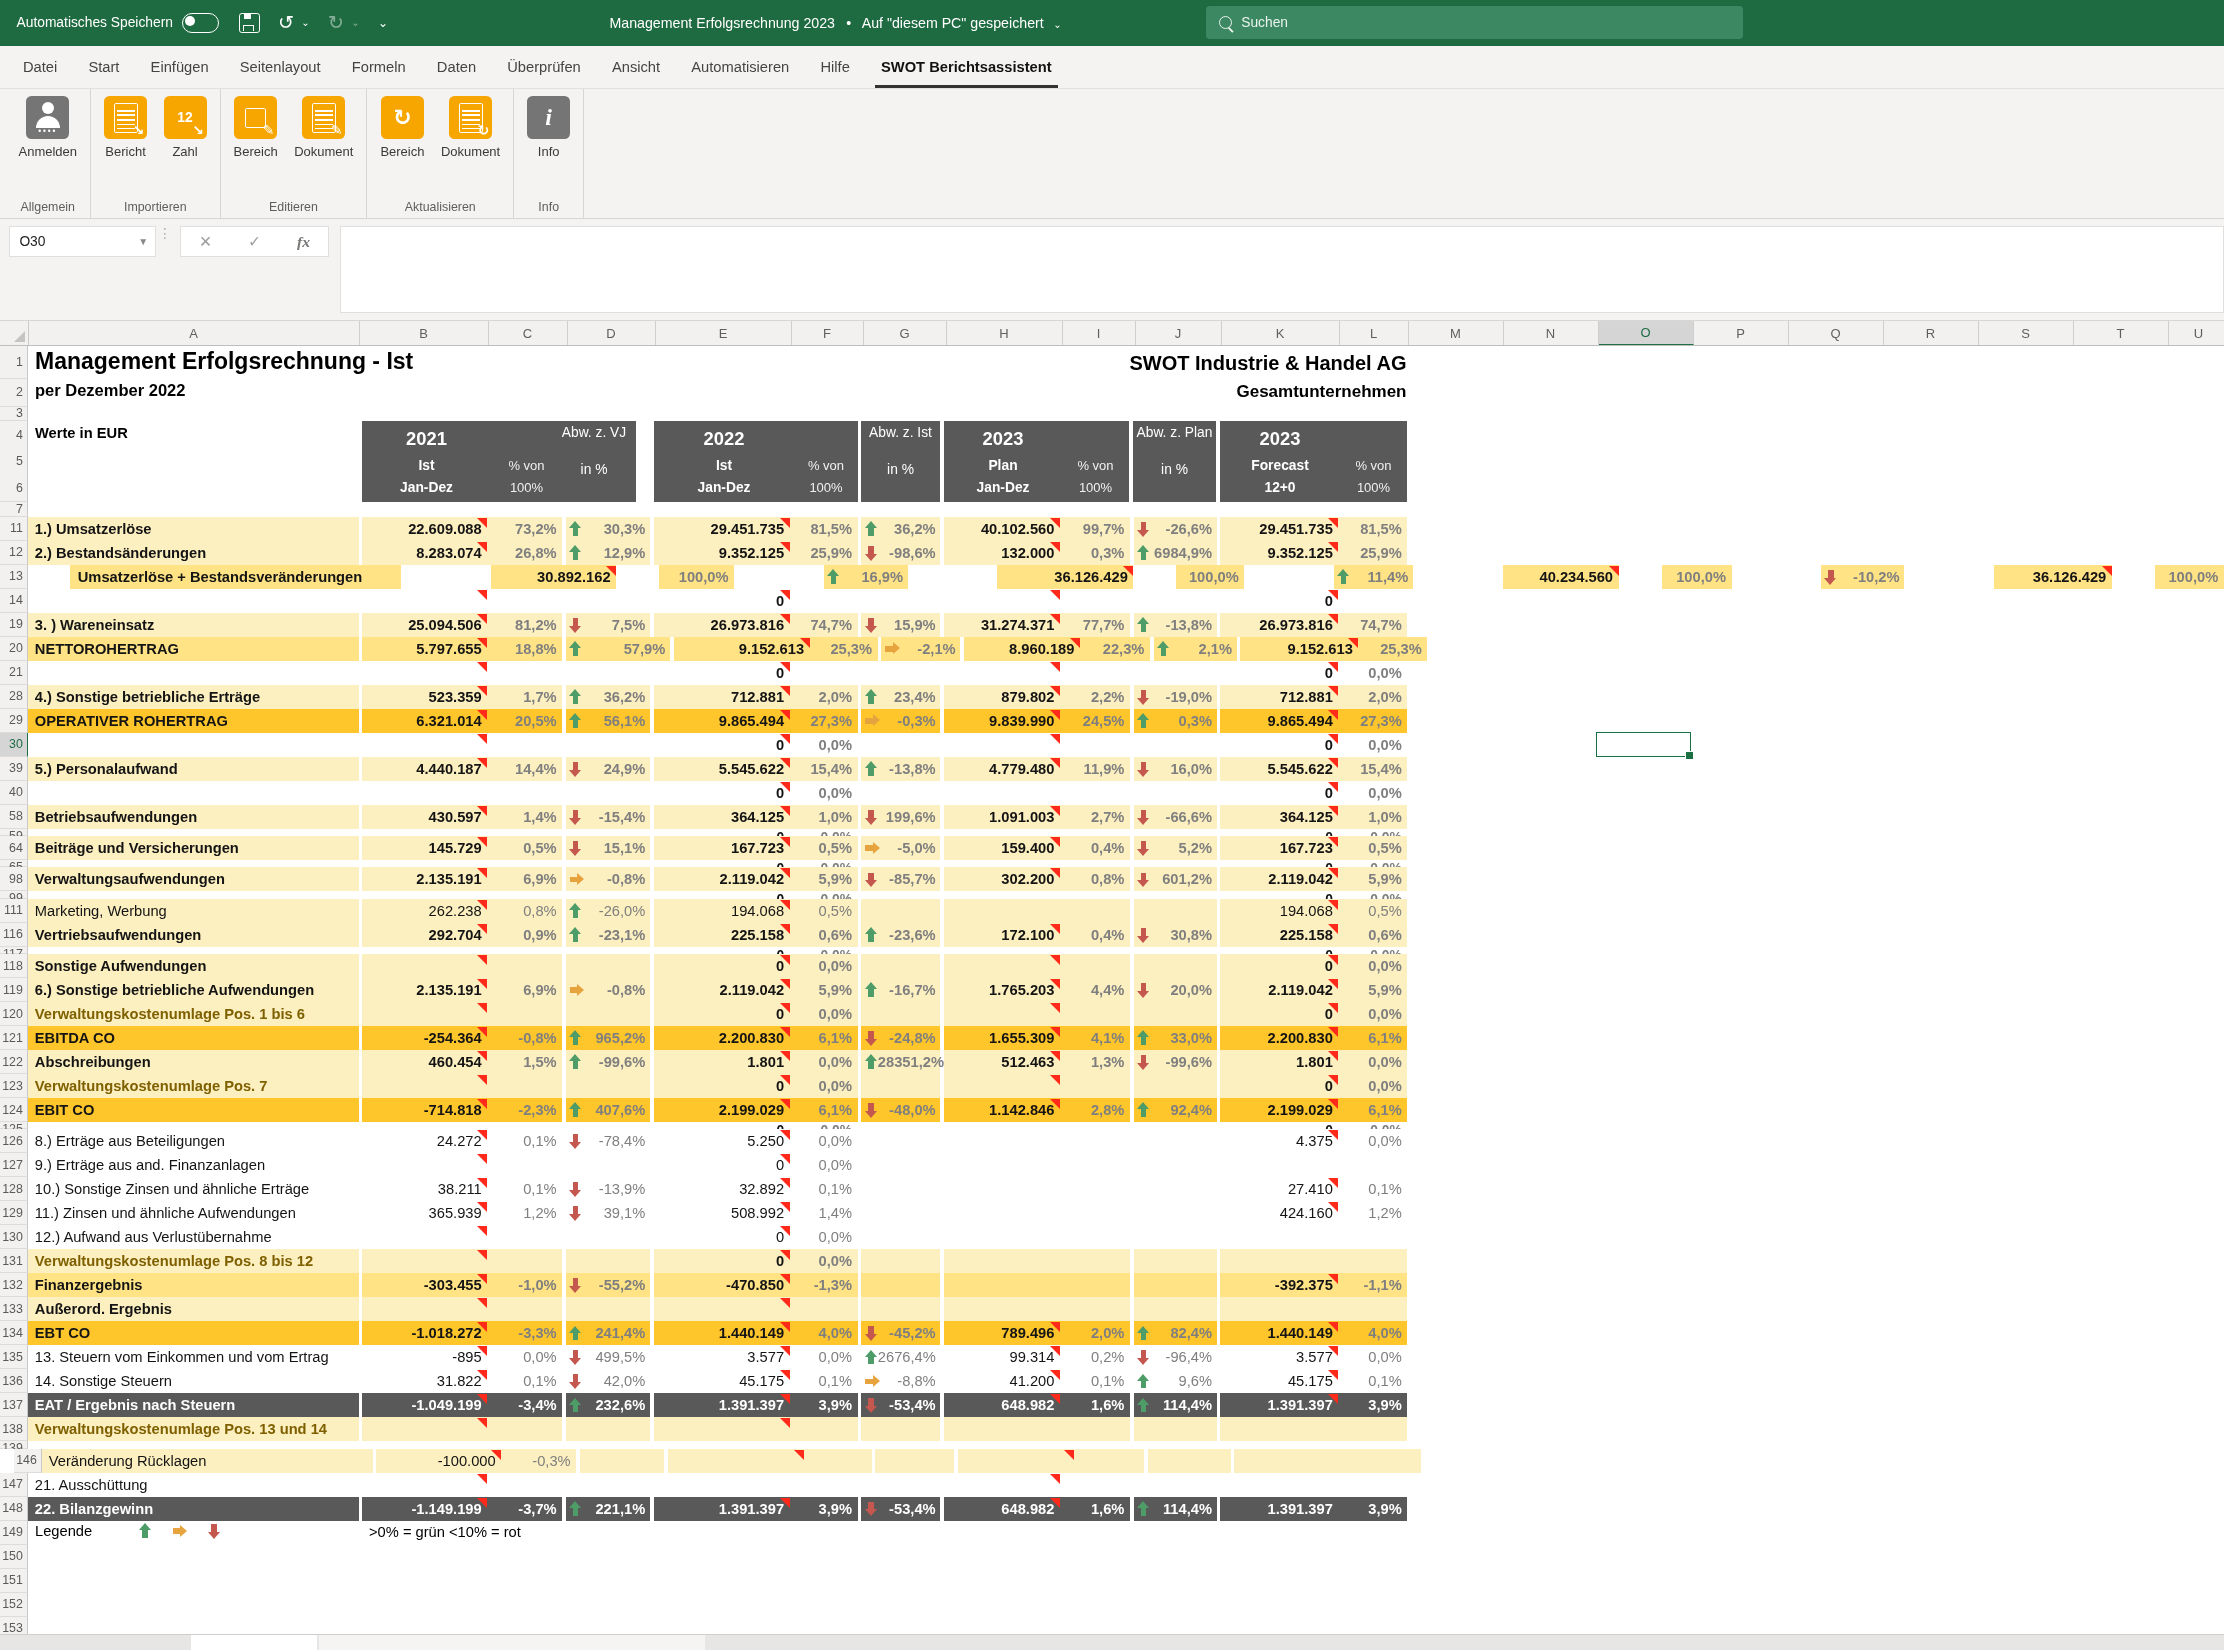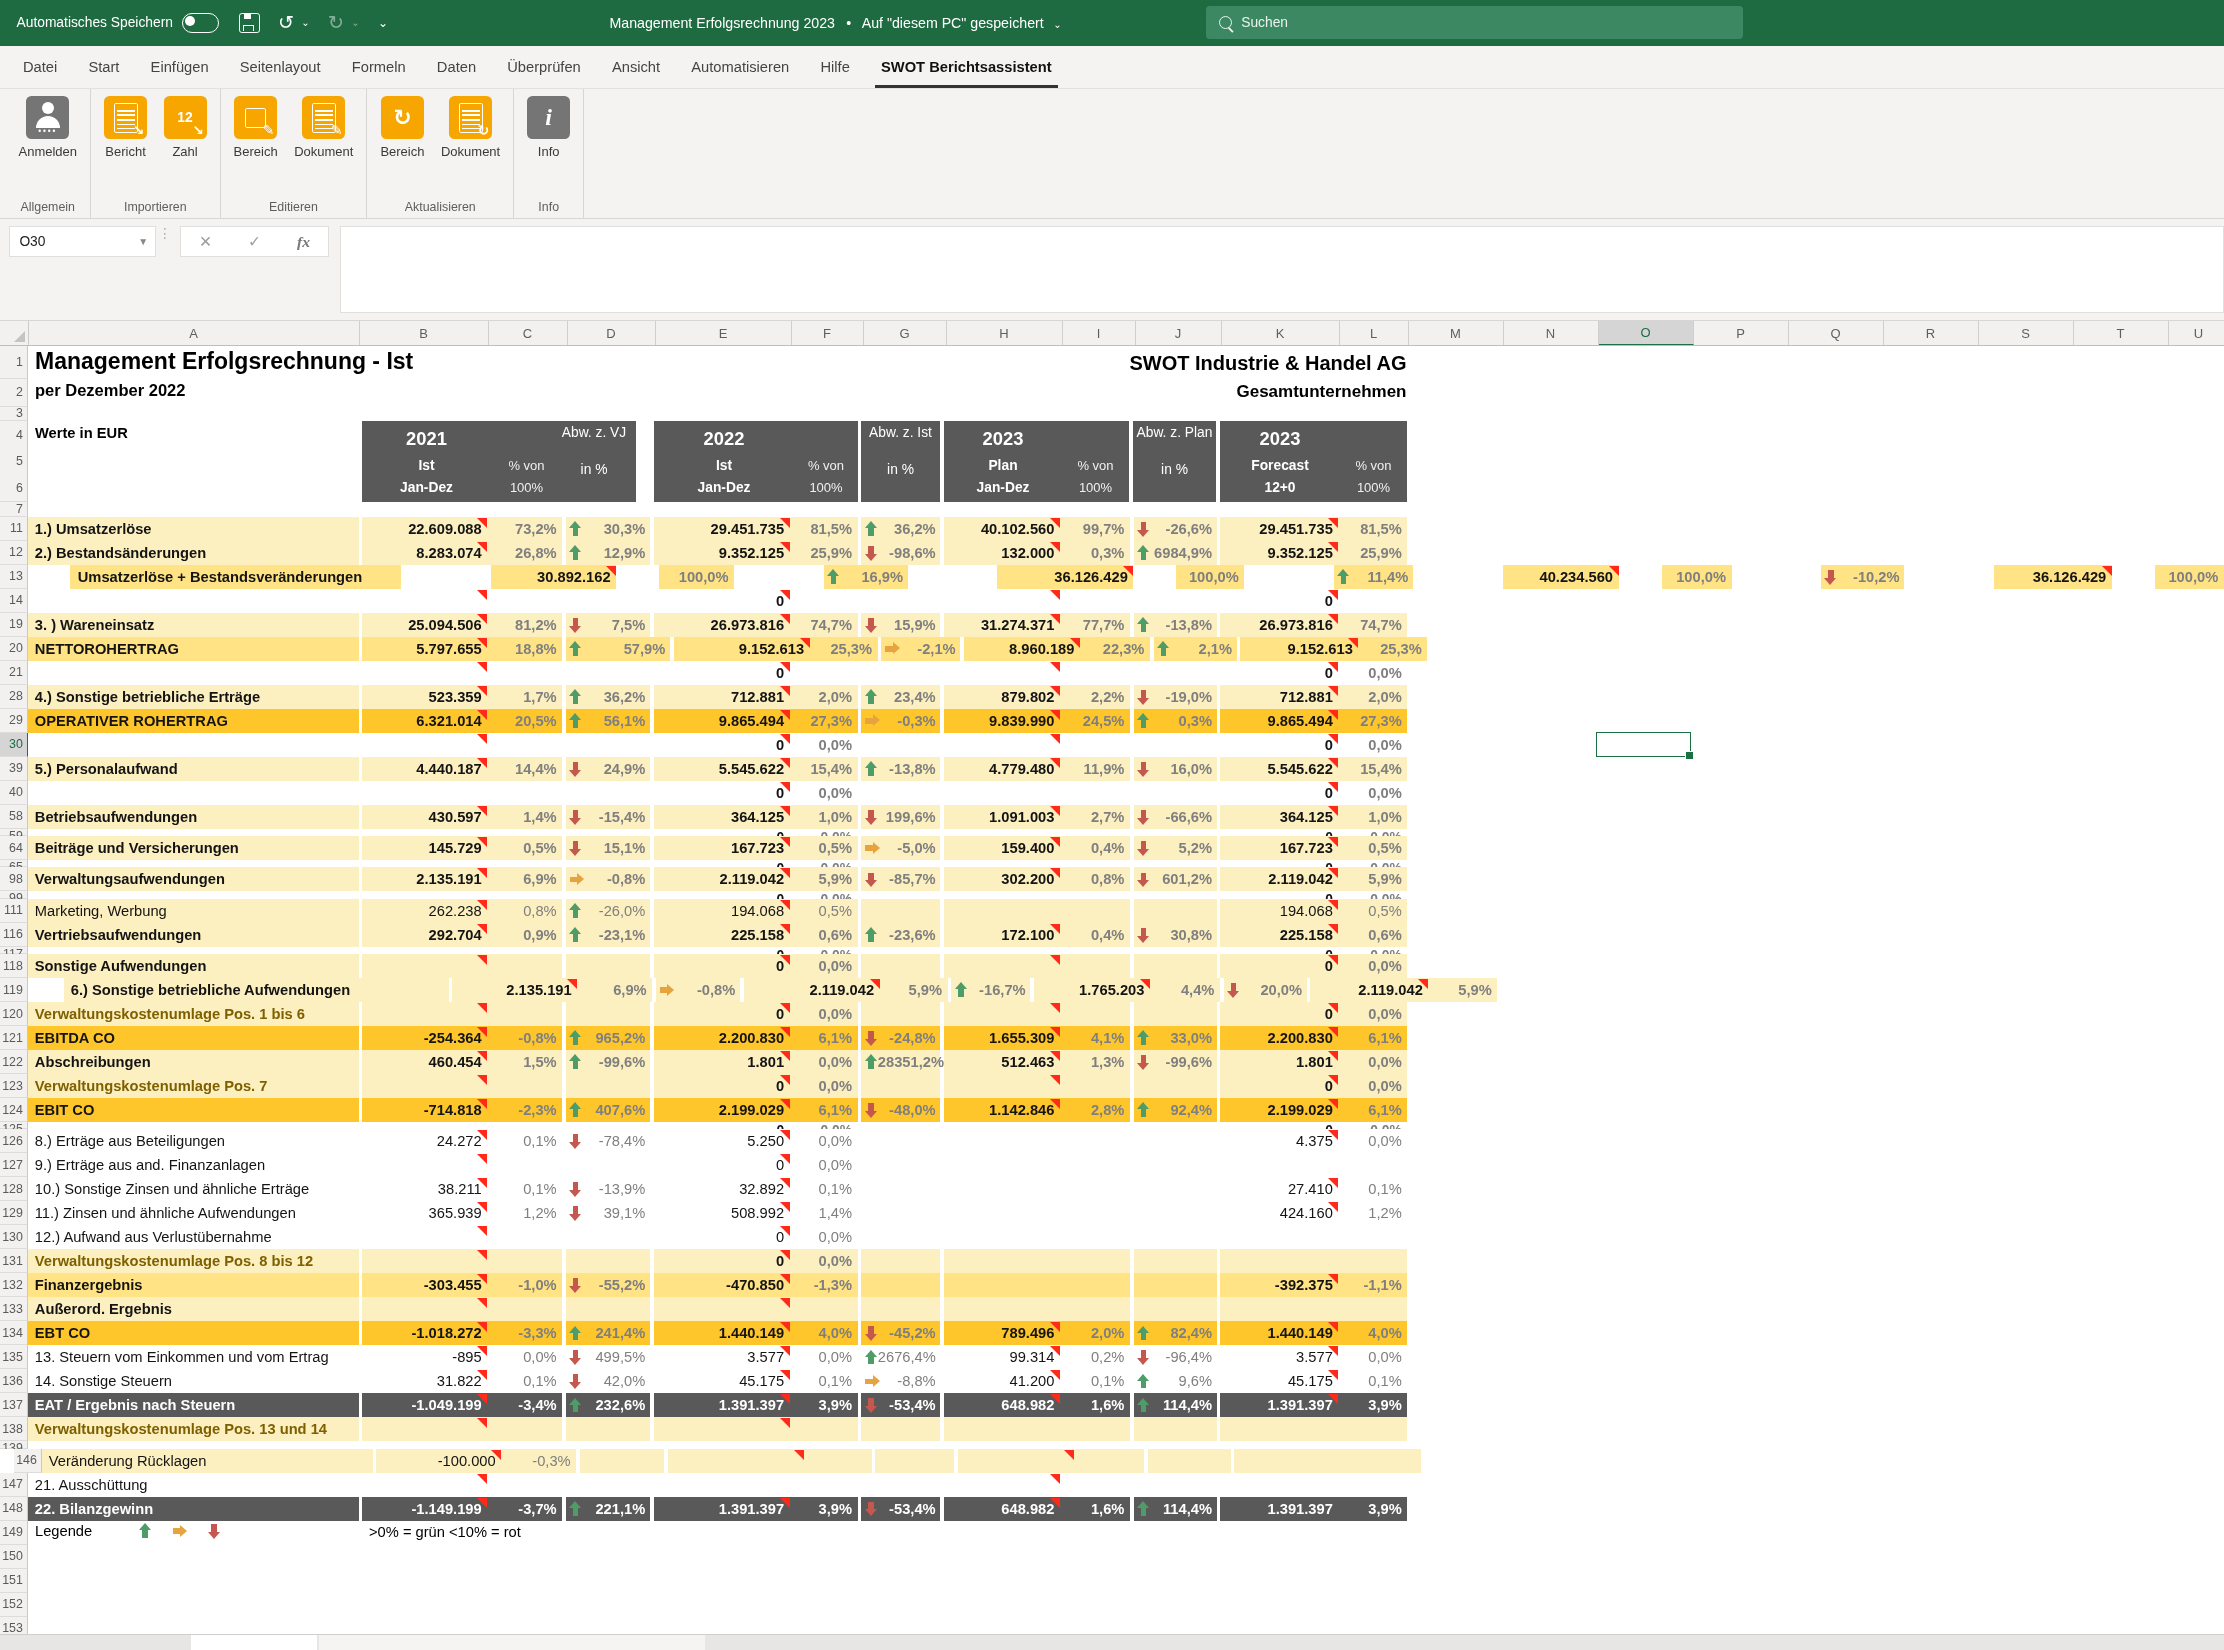--- a/index.html
+++ b/index.html
@@ -1331,21 +1331,21 @@
           <div class="cell val b" style="width: 118px;">
             <span>0</span>
             <span class="cmt"></span>
           </div>
           <div class="cell pct b" style="width: 69px;">
             <span>0,0%</span>
           </div>
         </div>
         <div class="row bg-light" style="height: 24px;">
           <div class="gut">119</div>
-          <div class="cell lab b" style="width: 385px; margin-left: 36px;">
+          <div class="cell lab b" style="width: 331px;">
             <span>6.) Sonstige betriebliche Aufwendungen</span>
           </div>
           <div class="gapc" style="width: 3.7px;"></div>
           <div class="cell val b" style="width: 125px;">
             <span>2.135.191</span>
             <span class="cmt"></span>
           </div>
           <div class="cell pct b" style="width: 75px;">
             <span>6,9%</span>
           </div>

